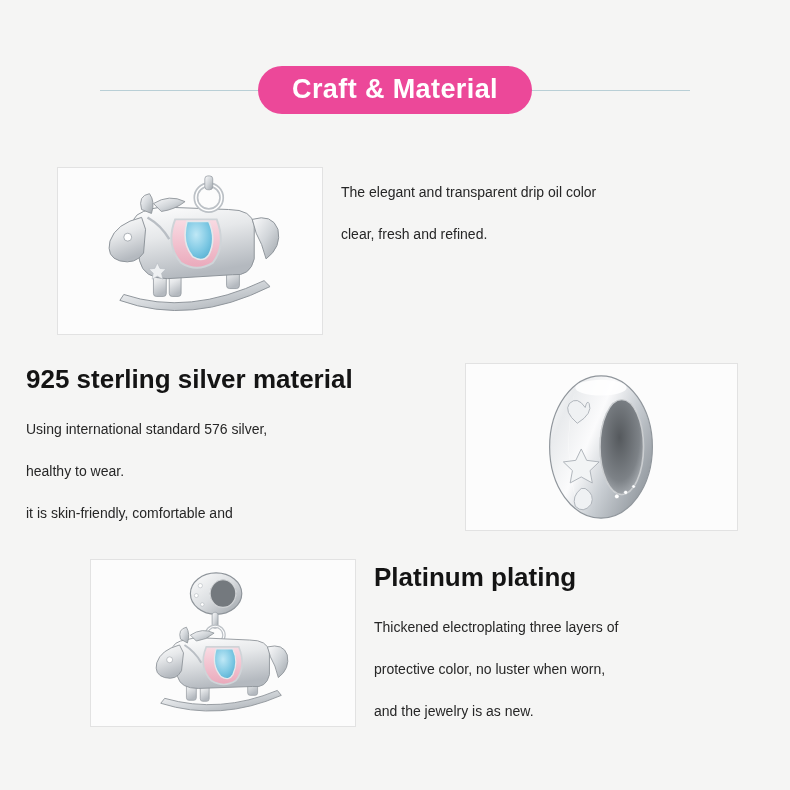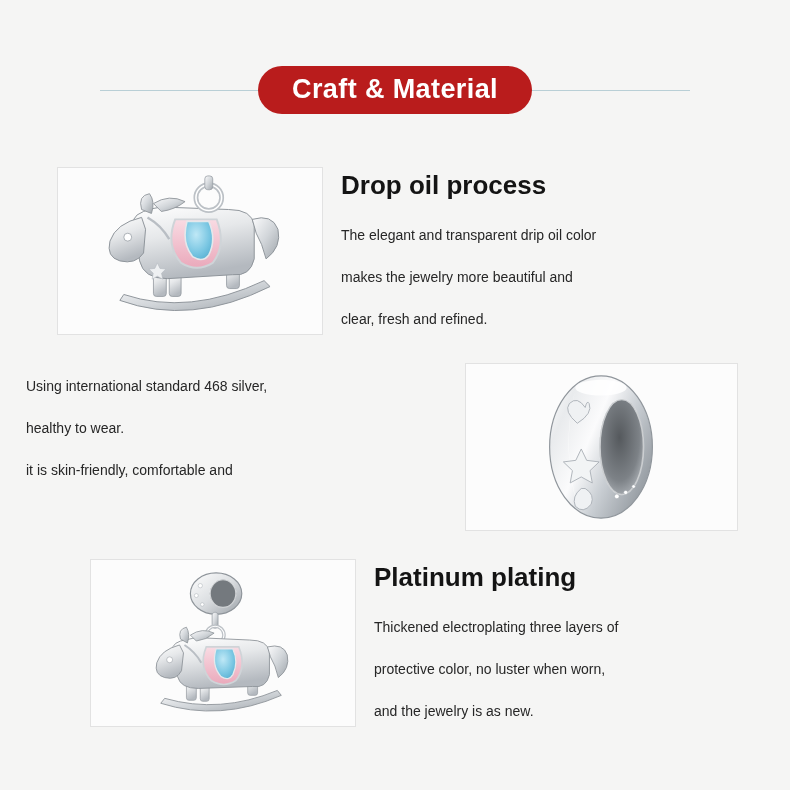--- a/index.html
+++ b/index.html
@@ -26,21 +26,21 @@
   }
   .rule {
     height: 1px;
     background: #b9cfd6;
     flex: 0 0 auto;
   }
   .rule-left  { width: 180px; margin-right: -22px; }
   .rule-right { width: 180px; margin-left: -22px; }
 
   .badge {
-    background: #b91c1c;
+    background: #ec4899;
     color: #ffffff;
     font-size: 27px;
     font-weight: bold;
     letter-spacing: 0.4px;
     padding: 9px 34px 11px 34px;
     border-radius: 28px;
     line-height: 1.05;
     white-space: nowrap;
     position: relative;
     z-index: 2;
@@ -151,34 +151,33 @@
         <path d="M100 96 l2.6 5.6 6 .7 -4.4 4.2 1.2 6 -5.4-3 -5.4 3 1.2-6 -4.4-4.2 6-.7 Z" fill="#eef0f2" stroke="#b5bac0" stroke-width="0.6"></path>
 
         <circle cx="152" cy="30" r="13" fill="none" stroke="#bcc1c6" stroke-width="5"></circle>
         <circle cx="152" cy="30" r="13" fill="none" stroke="#ffffff" stroke-width="1.6"></circle>
         <rect x="148" y="8" width="8" height="14" rx="3" fill="url(#silv2)" stroke="#9aa0a6" stroke-width="0.8"></rect>
       </svg>
     </div>
   </div>
 
   <div class="copy copy-right">
-    <div class="heading">Drop oil process</div>
     <div class="body-text">
       <div>The elegant and transparent drip oil color</div>
-      <div>makes the jewelry more beautiful and</div>
       <div>clear, fresh and refined.</div>
     </div>
   </div>
 </div>
 
 <div class="row row-2">
 
   <div class="copy copy-left">
+    <div class="heading">925 sterling silver material</div>
     <div class="body-text">
-      <div>Using international standard 468 silver,</div>
+      <div>Using international standard 576 silver,</div>
       <div>healthy to wear.</div>
       <div>it is skin-friendly, comfortable and</div>
     </div>
   </div>
 
   <div class="figure mid" style="margin-left:9px;">
     <div class="art">
       <svg viewBox="0 0 273 168" preserveAspectRatio="xMidYMid meet">
         <defs>
           <linearGradient id="ringOuter" x1="0" y1="0" x2="1" y2="0.6">

